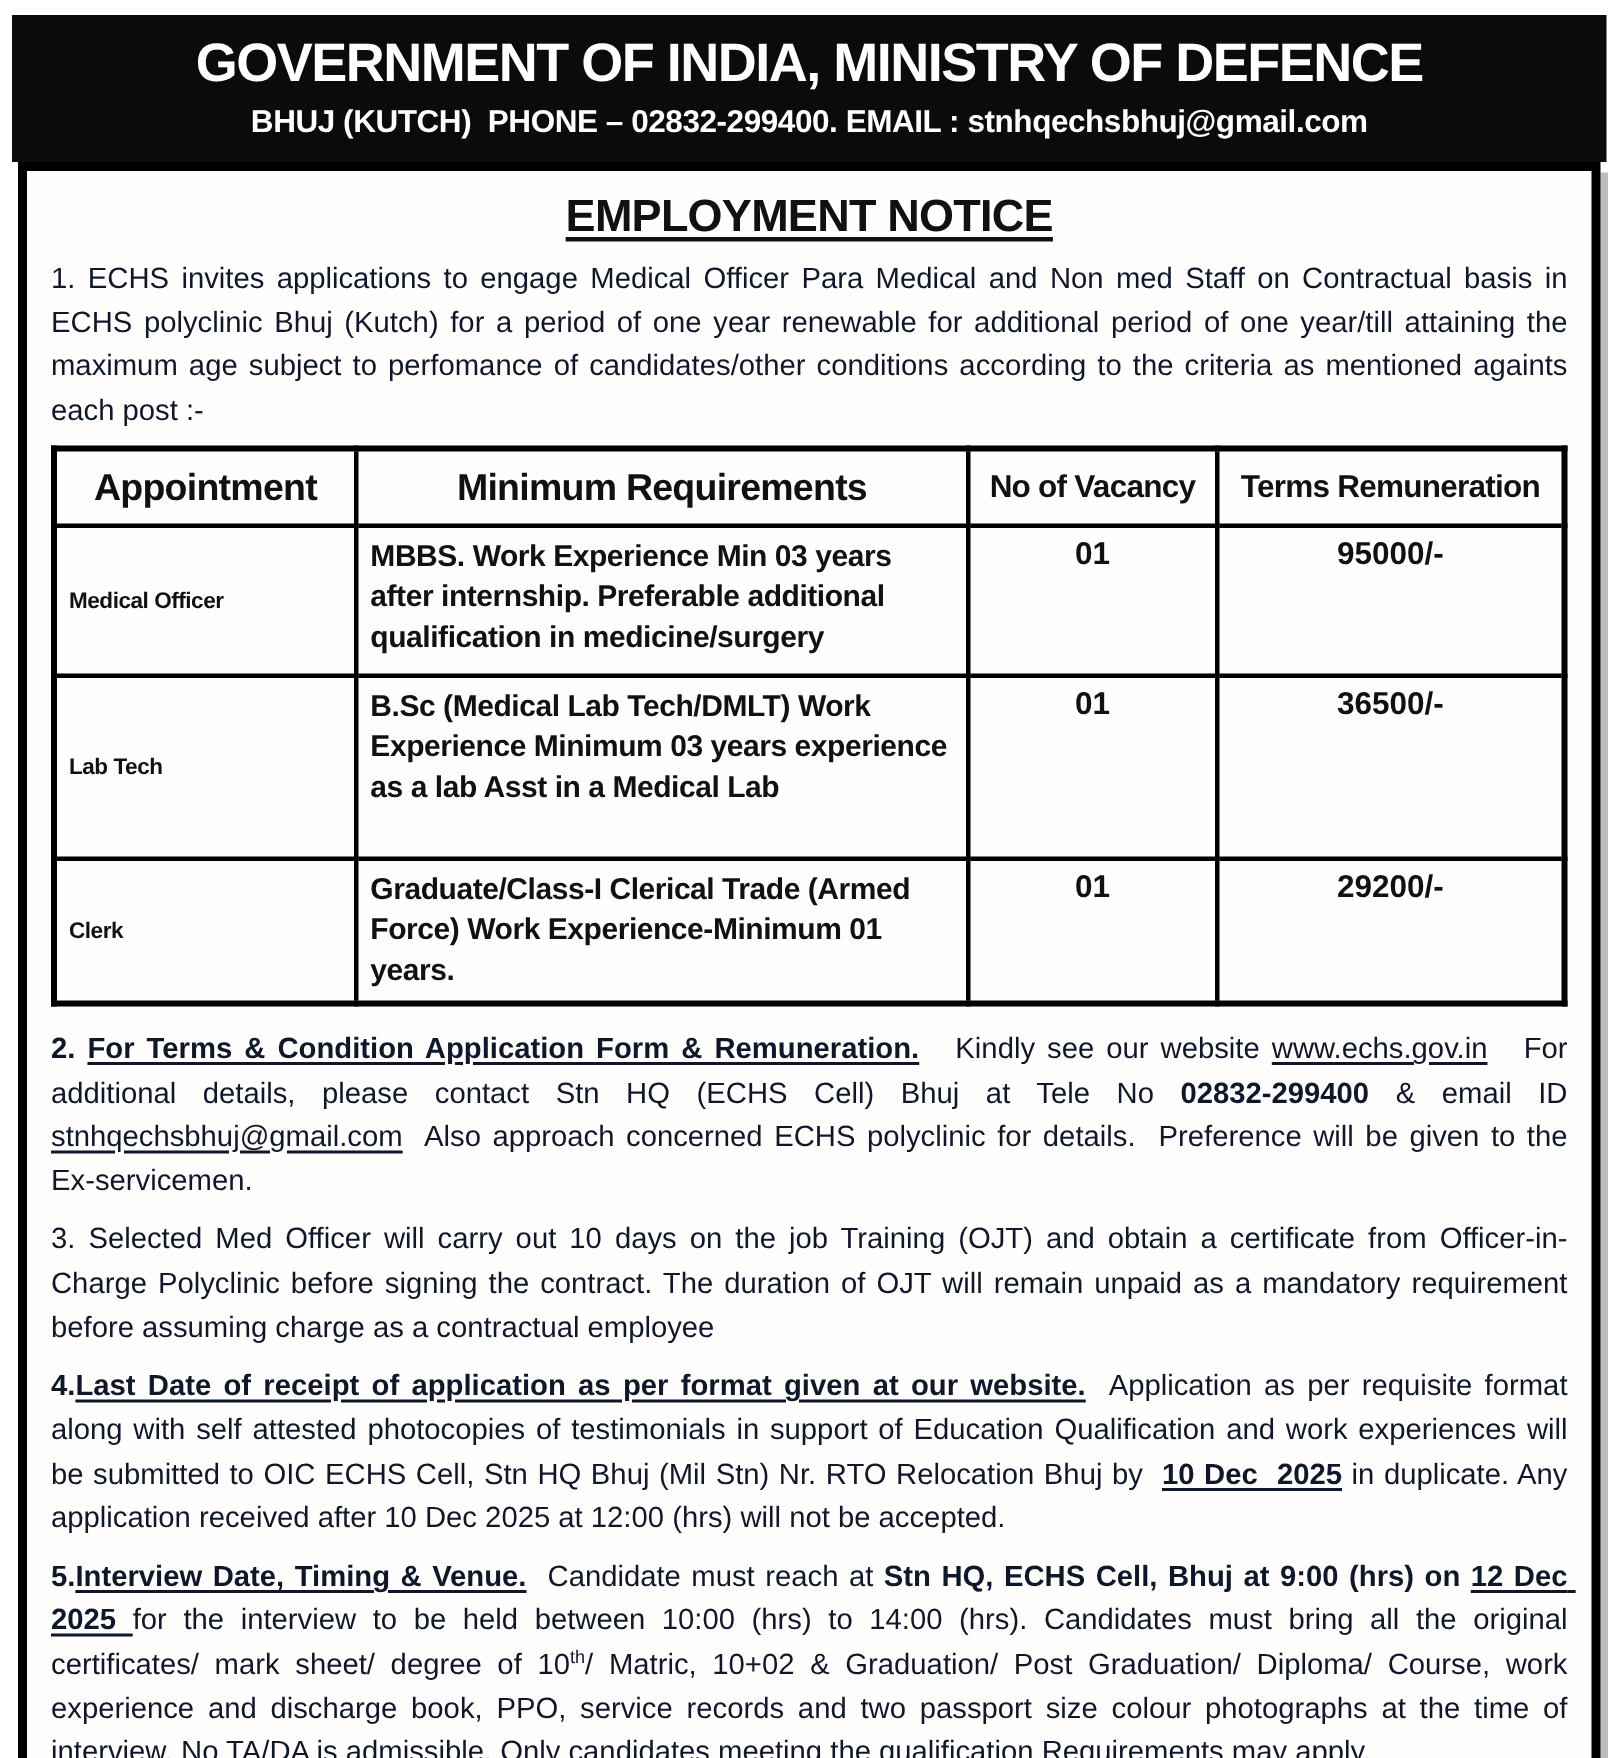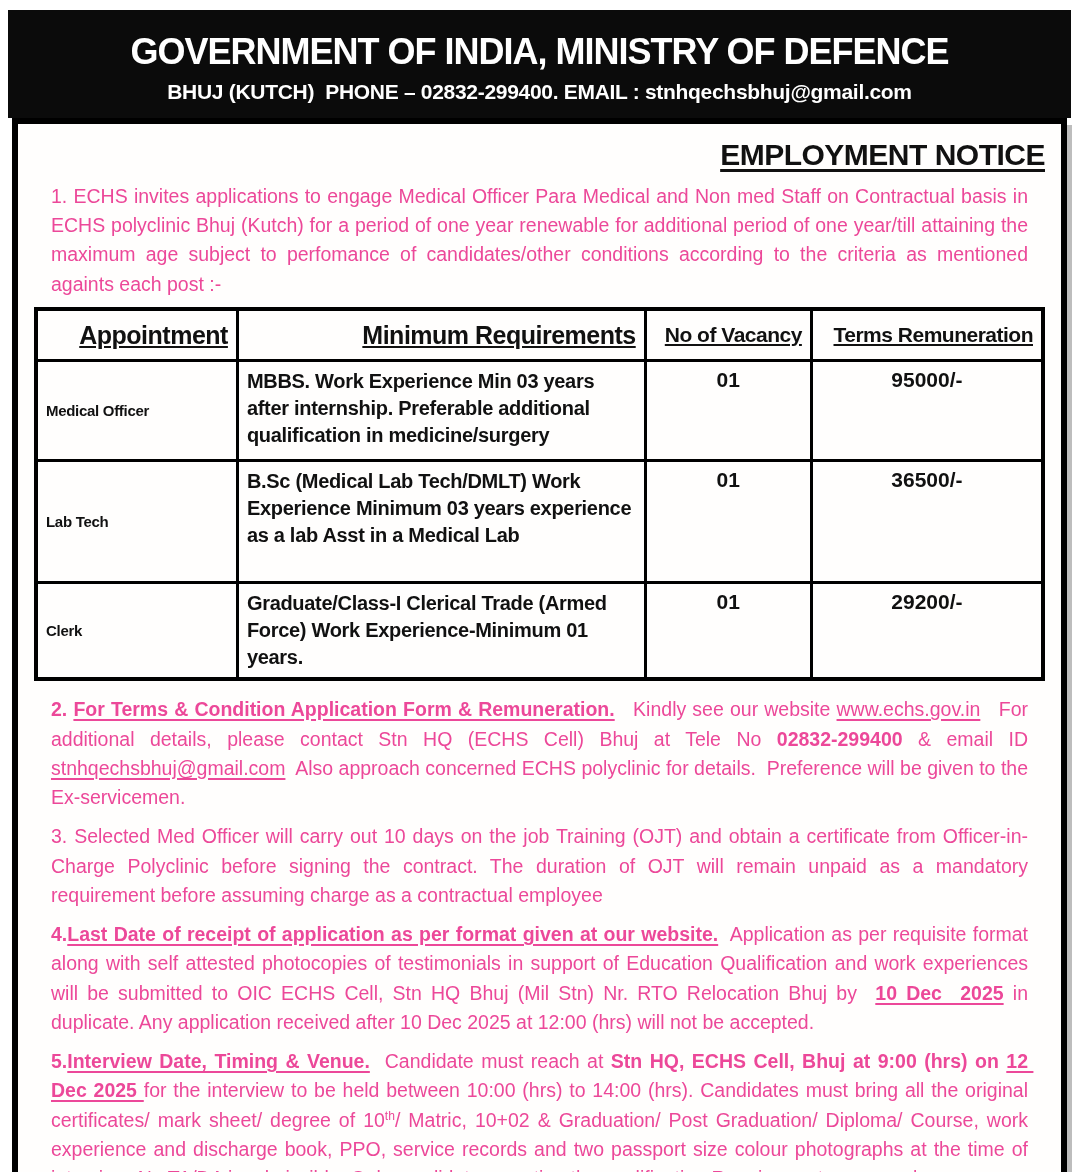--- a/index.html
+++ b/index.html
@@ -9,21 +9,21 @@
     font-family: "Liberation Sans", sans-serif;
     color: #111111;
   }
   .page { padding: 10px 8px 16px 8px; }
 
   
   .banner {
     background: #0b0b0b;
     color: #ffffff;
     text-align: center;
-    padding: 22px 10px 12px 10px;
+    padding: 12px 10px 12px 10px;
   }
   .banner div { white-space: pre-wrap; }
   .banner-l1 {
     font-size: 36px;
     font-weight: 700;
     letter-spacing: -1px;
     line-height: 1.1;
     margin-bottom: 6px;
   }
   .banner-l2 {
@@ -41,36 +41,36 @@
 
   
   .content {
     margin: 0 4px;
     border: 6px solid #000000;
     background: #fffefd;
     padding: 6px 16px 20px 16px;
     box-shadow: 6px 6px 0 -1px #bdbdbd;
   }
   .title {
-    text-align: right;
+    text-align: center;
     font-size: 30px;
     font-weight: 700;
     letter-spacing: -0.5px;
     text-decoration: underline;
     text-decoration-thickness: 3px;
     text-underline-offset: 4px;
     margin: 8px 0 10px 0;
   }
   .para {
     font-size: 19.5px;
     line-height: 1.5;
     text-align: justify;
     white-space: pre-wrap;
-    margin: 10px 17px;
-    color: #ec4899;
+    margin: 10px 0;
+    color: #0f172a;
   }
   .para.intro { margin-top: 4px; margin-bottom: 8px; }
   .b { font-weight: 700; }
   .u { text-decoration: underline; text-decoration-thickness: 2px; text-underline-offset: 3px; }
   sup { font-size: 0.62em; line-height: 0; }
 
   
   table.vacancy {
     width: 100%;
     border-collapse: collapse;
@@ -78,24 +78,23 @@
     margin: 4px 0 14px 0;
   }
   table.vacancy th, table.vacancy td {
     border: 3px solid #000000;
     padding: 6px 8px;
   }
   table.vacancy th {
     font-size: 25px;
     font-weight: 700;
     letter-spacing: -0.5px;
-    text-align: right;
+    text-align: center;
     height: 52px;
     vertical-align: middle;
-    text-decoration: underline;
   }
   table.vacancy th:nth-child(3),
   table.vacancy th:nth-child(4) { font-size: 21px; }
   col.c-appt { width: 20%; }
   col.c-qual { width: 40.5%; }
   col.c-vac  { width: 16.5%; }
   col.c-rem  { width: 23%; }
   td.appt {
     font-size: 15px;
     font-weight: 700;

